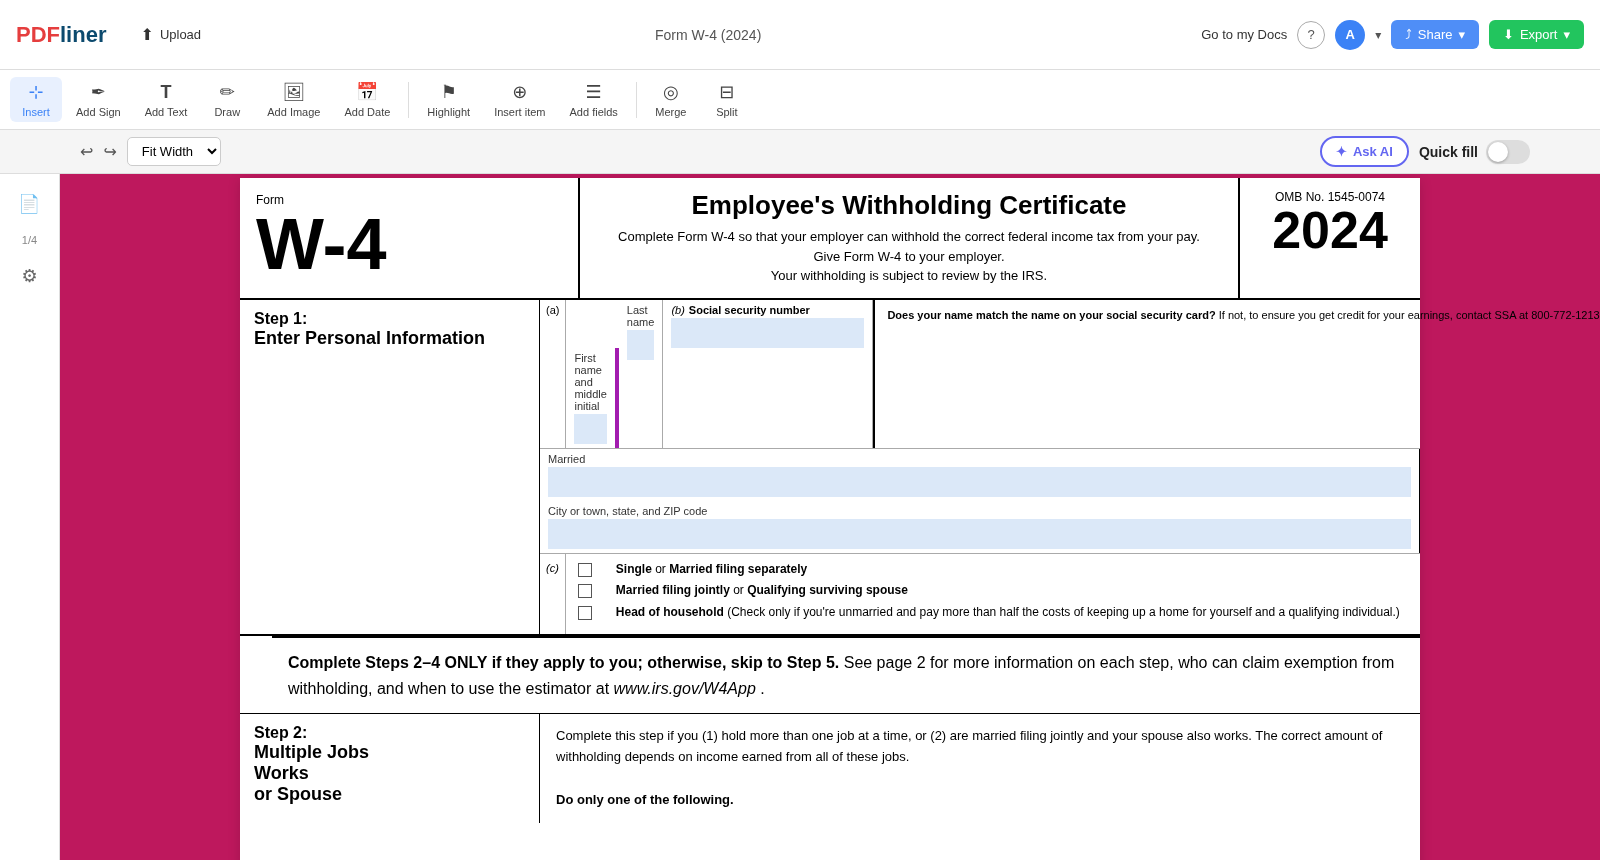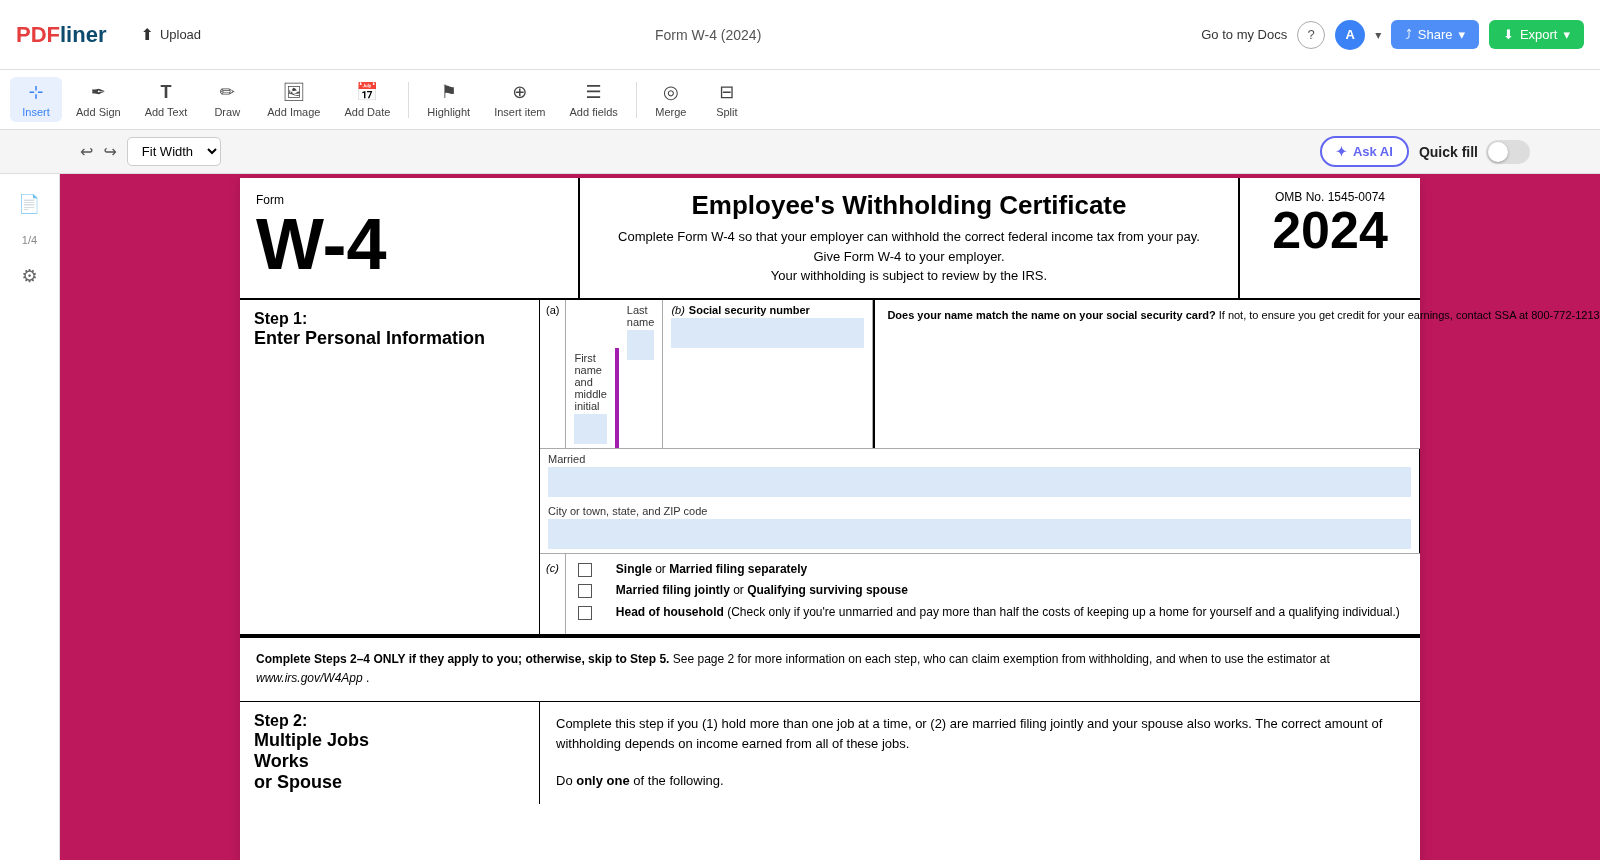--- a/index.html
+++ b/index.html
@@ -76,21 +76,21 @@
     .right-note strong { font-weight: bold; }
 
     
     .checkbox-section { padding: 8px 12px; }
     .checkbox-row { display: flex; align-items: flex-start; gap: 24px; margin-bottom: 6px; font-size: 12px; }
     .cb { width: 14px; height: 14px; border: 1px solid #555; flex-shrink: 0; margin-top: 1px; background: white; }
     .cb-label { line-height: 1.3; }
     .cb-label strong, .cb-label b { font-weight: bold; }
 
     
-    .step-info { padding: 12px 16px; border-top: 2px solid #000; font-size: 12px; line-height: 1.6; }
+    .step-info { padding: 12px 16px; border-top: 2px solid #000; font-size: 16px; line-height: 1.6; margin-left: 32px; }
     .step-info strong, .step-info b { font-weight: bold; }
 
     
     .step2-section { display: flex; border-top: 1px solid #000; }
     .step2-label { padding: 10px 14px; min-width: 300px; border-right: 1px solid #000; }
     .step2-content { flex: 1; padding: 12px 16px; font-size: 13px; line-height: 1.6; }
 
     
     .main-content::-webkit-scrollbar { width: 8px; }
     .main-content::-webkit-scrollbar-track { background: #ddd; }
@@ -347,21 +347,21 @@
 
     <div class="step2-section">
       <div class="step2-label">
         <div class="step-num">Step 2:</div>
         <div class="step-title">Multiple Jobs</div>
         <div class="step-title">Works</div>
         <div class="step-title">or Spouse</div>
       </div>
       <div class="step2-content">
         <p>Complete this step if you (1) hold more than one job at a time, or (2) are married filing jointly and your spouse also works. The correct amount of withholding depends on income earned from all of these jobs.</p>
-        <p style="margin-top:16px;">
+        <p style="margin-top:22px;font-weight:bold;">
           Do <b>only one</b>
           <span> of the following.</span>
         </p>
       </div>
     </div>
 
   </div>
 </div>
 
 </body></html>

